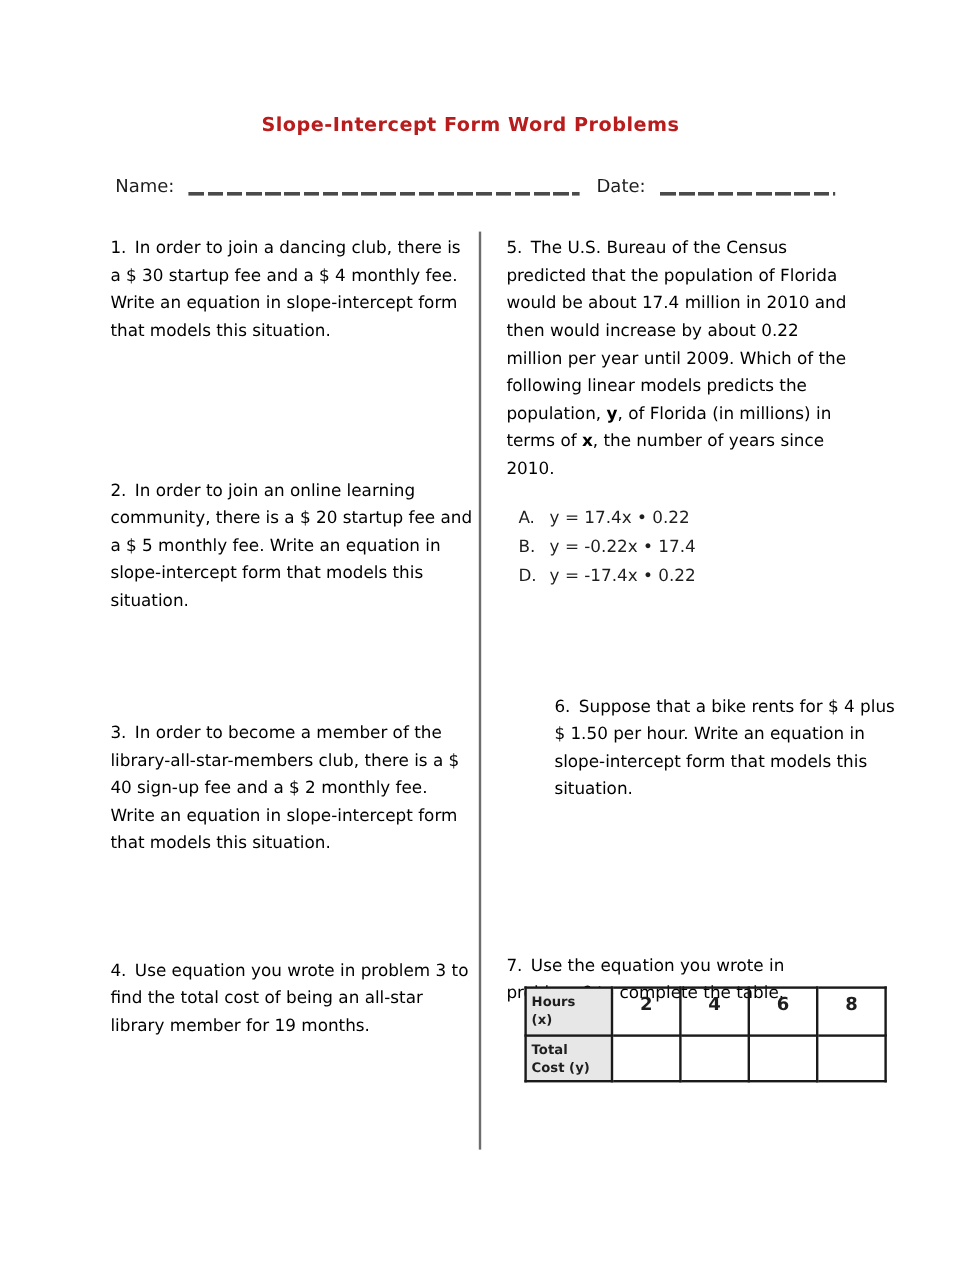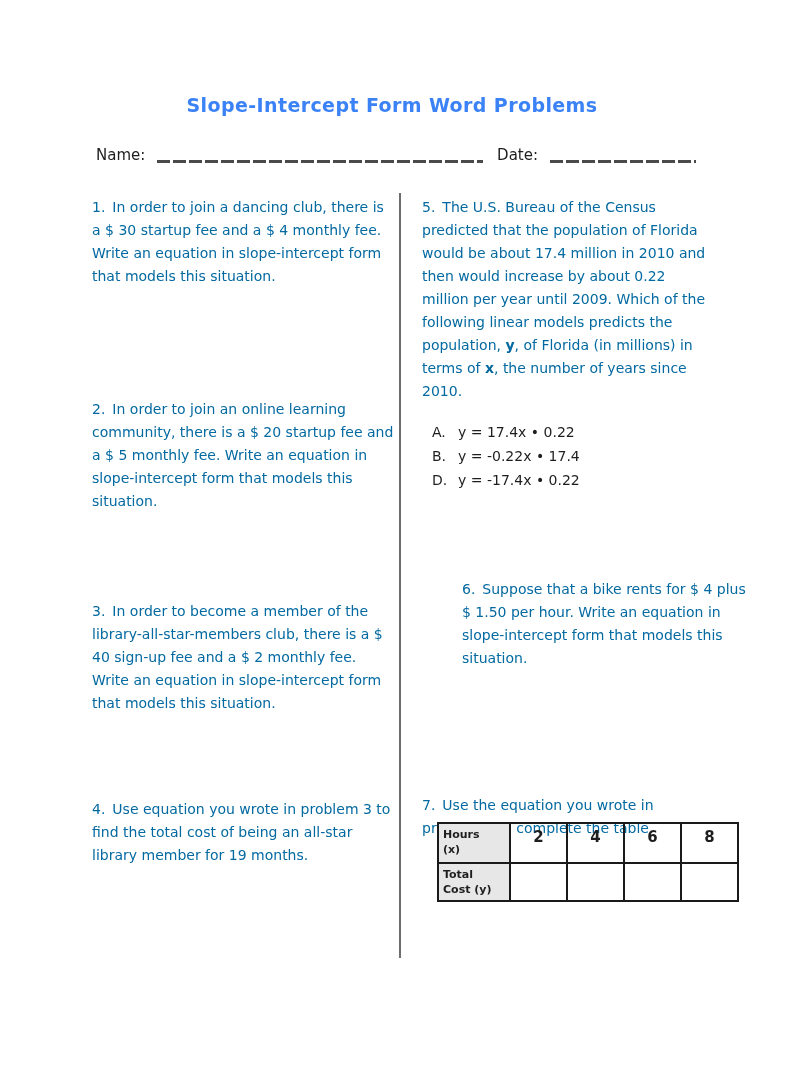--- a/index.html
+++ b/index.html
@@ -10,24 +10,24 @@
     font-family: "DejaVu Sans", sans-serif;
     color: #1e1e1e;
     overflow: hidden;
   }
   .abs { position: absolute; }
 
   
   .title {
     left: 0; right: 16px; top: 94px;
     text-align: center;
-    font-size: 19px;
+    font-size: 16px;
     font-weight: bold;
     letter-spacing: 0.4px;
-    color: #3b82f6;
+    color: #b91c1c;
   }
 
   
   .name-date {
     left: 96px; top: 146px; width: 600px;
     display: flex; align-items: flex-end;
     font-size: 15px;
   }
   .nd-label { white-space: nowrap; padding-bottom: 1px; }
   .blank-line {
@@ -42,21 +42,21 @@
   .divider {
     left: 399px; top: 193px;
     width: 2px; height: 765px;
     background: #6d6d6d;
   }
 
   
   .problem {
     font-size: 14px;
     line-height: 23px;
-    color: #0369a1;
+    color: #000000;
   }
   .num { margin-right: 7px; }
   b { font-weight: bold; }
 
   .p1 { left: 92px; top: 196px; width: 302px; }
   .p2 { left: 92px; top: 398px; width: 302px; }
   .p3 { left: 92px; top: 600px; width: 302px; }
   .p4 { left: 92px; top: 798px; width: 302px; }
 
   .p5 { left: 422px; top: 196px; width: 288px; }

